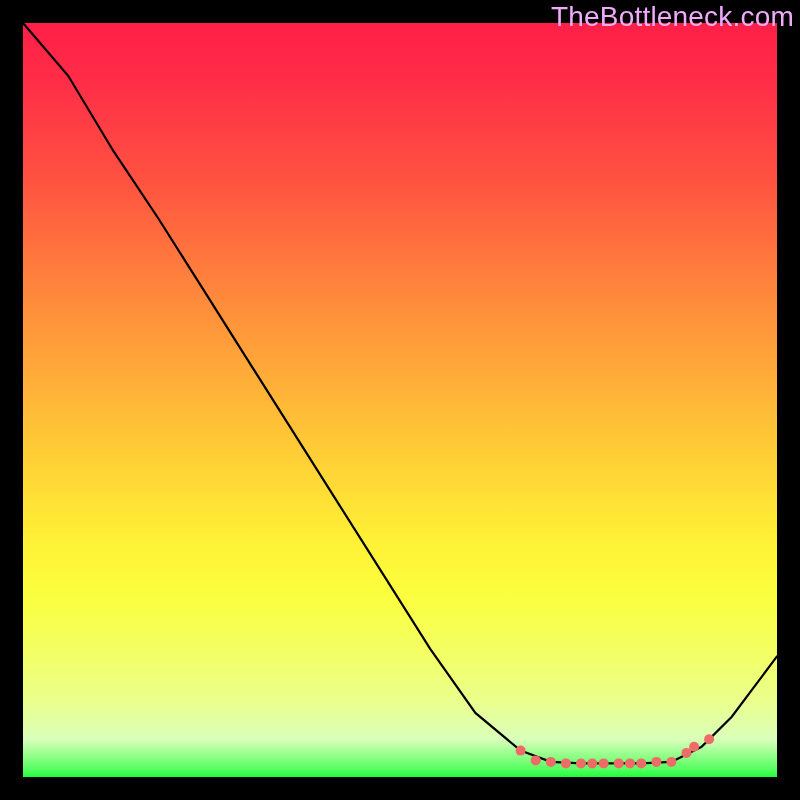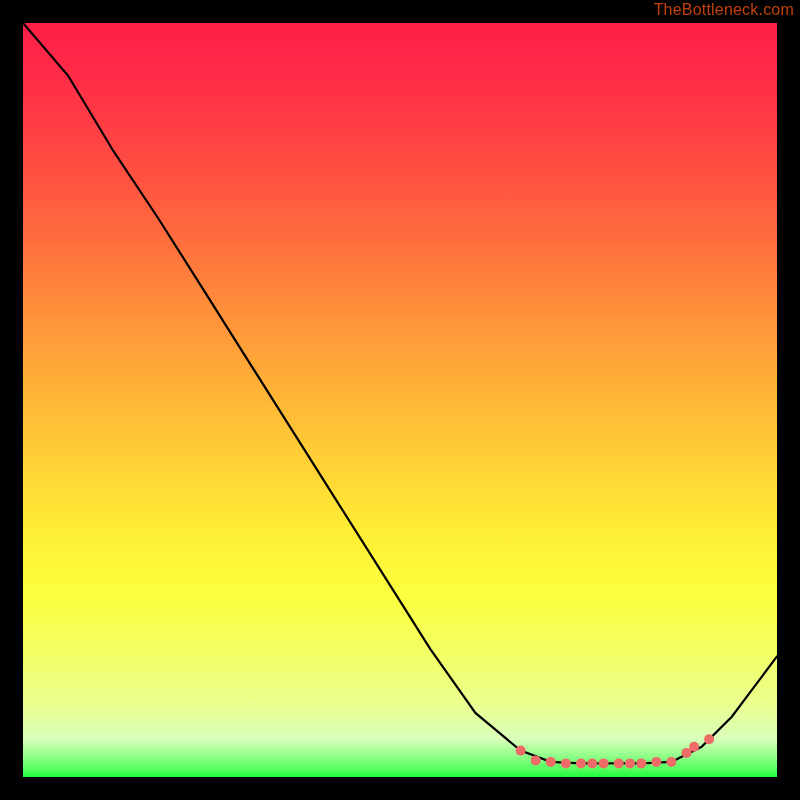--- a/index.html
+++ b/index.html
@@ -44,23 +44,23 @@
     left: 0;
     top: 0;
     width: 754px;
     height: 754px;
     overflow: visible;
   }
   .watermark {
     position: absolute;
     top: 1px;
     right: 6px;
-    color: #c2410c;
+    color: #f0abfc;
     font-family: Arial, Helvetica, sans-serif;
-    font-size: 16px;
+    font-size: 28px;
     letter-spacing: 0.2px;
     user-select: none;
   }
 </style>
 </head>
 <body>
 
 <div class="stage">
   <div class="plot-area">
     <svg class="curve" viewBox="0 0 754 754" preserveAspectRatio="none">

